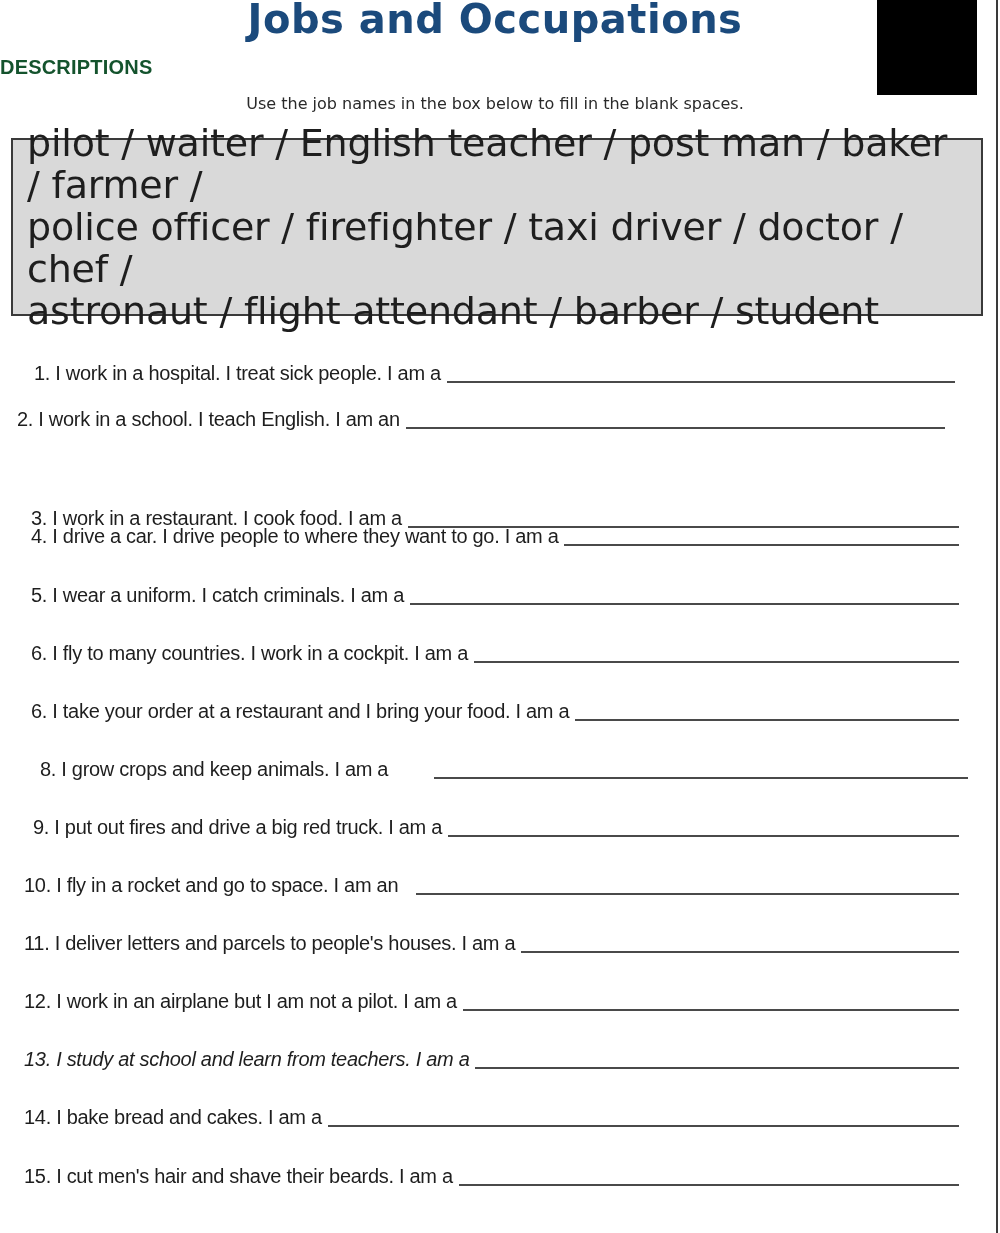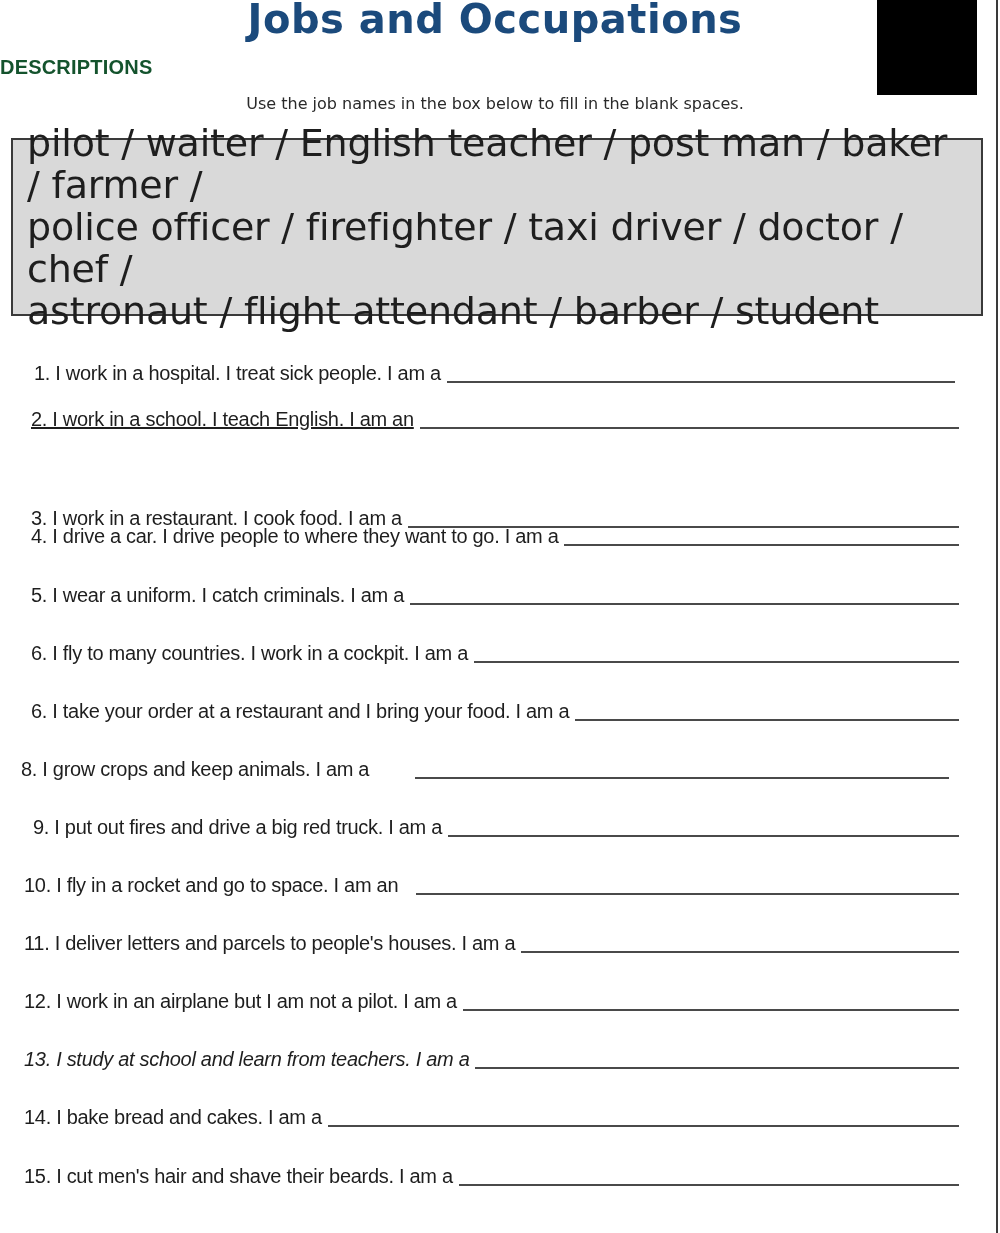--- a/index.html
+++ b/index.html
@@ -129,21 +129,21 @@
     <div>police officer / firefighter / taxi driver / doctor / chef /</div>
     <div>astronaut / flight attendant / barber / student</div>
   </div>
 </div>
 
 <div class="questions">
   <div class="q-row" style="left:34px; top:346px; width:921px;margin-top:12px;">
     <span class="q-text">1. I work in a hospital. I treat sick people. I am a</span>
     <span class="q-blank"></span>
   </div>
-  <div class="q-row" style="left:31px; top:404px; width:928px;text-decoration:underline;">
+  <div class="q-row" style="left:17px; top:404px; width:928px;">
     <span class="q-text">2. I work in a school. I teach English. I am an</span>
     <span class="q-blank"></span>
   </div>
   <div class="q-row" style="left:31px; top:463px; width:928px;margin-top:40px;">
     <span class="q-text">3. I work in a restaurant. I cook food. I am a</span>
     <span class="q-blank"></span>
   </div>
   <div class="q-row" style="left:31px; top:521px; width:928px;">
     <span class="q-text">4. I drive a car. I drive people to where they want to go. I am a</span>
     <span class="q-blank"></span>
@@ -153,21 +153,21 @@
     <span class="q-blank"></span>
   </div>
   <div class="q-row" style="left:31px; top:638px; width:928px;">
     <span class="q-text">6. I fly to many countries. I work in a cockpit. I am a</span>
     <span class="q-blank"></span>
   </div>
   <div class="q-row" style="left:31px; top:696px; width:928px;">
     <span class="q-text">6. I take your order at a restaurant and I bring your food. I am a</span>
     <span class="q-blank"></span>
   </div>
-  <div class="q-row" style="left:21px; top:754px; width:928px;gap:40px;">
+  <div class="q-row" style="left:40px; top:754px; width:928px;gap:40px;">
     <span class="q-text">8. I grow crops and keep animals. I am a</span>
     <span class="q-blank"></span>
   </div>
   <div class="q-row" style="left:33px; top:812px; width:926px;">
     <span class="q-text">9. I put out fires and drive a big red truck. I am a</span>
     <span class="q-blank"></span>
   </div>
   <div class="q-row" style="left:24px; top:870px; width:935px;gap:12px;">
     <span class="q-text">10. I fly in a rocket and go to space. I am an</span>
     <span class="q-blank"></span>

